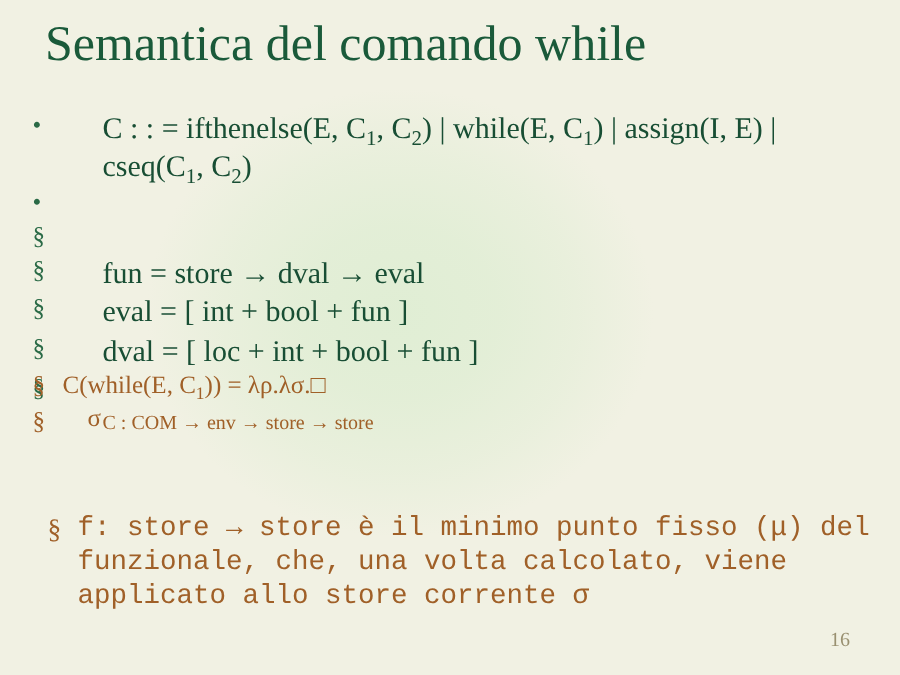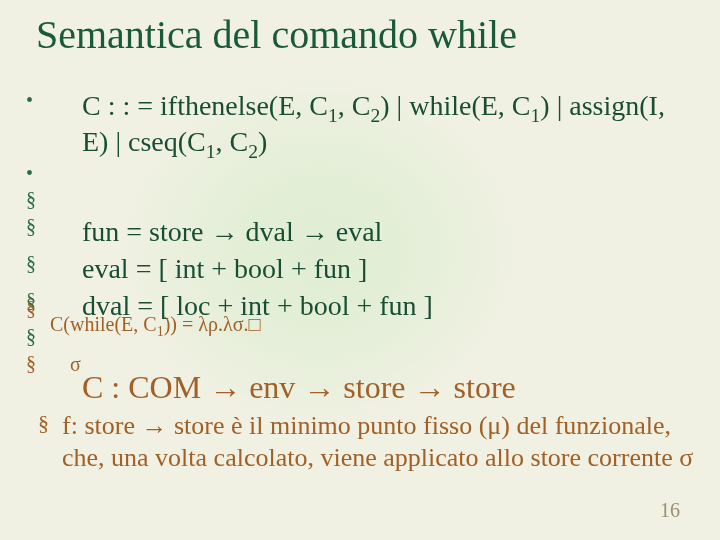--- a/index.html
+++ b/index.html
@@ -49,43 +49,42 @@
 .bullet {
   width: 56px;
   flex: 0 0 56px;
   font-size: 20px;
   color: #2a6a46;
   text-align: left;
   padding-left: 2px;
   line-height: 1.28;
 }
 .line {
-  font-size: 28px;
+  font-size: 24px;
   color: #184e34;
   line-height: 1.28;
 }
 .line.brown {
   color: #a06028;
-  font-size: 32px;
-  margin-top: 16px;
+  font-size: 16px;
+  margin-top: 4px;
 }
 .bullet.brown {
   color: #a06028;
 }
 .block2 {
   position: absolute;
   top: 296px;
   left: 24px;
   right: 24px;
 }
 .line2 {
   font-size: 20px;
   color: #a06028;
   line-height: 1.22;
-  margin-top: 16px;
 }
 .indent {
   padding-left: 78px;
 }
 .sigma-alone {
   padding-left: 46px;
 }
 .block3 {
   position: absolute;
   top: 410px;
@@ -98,29 +97,30 @@
 }
 .bullet3 {
   width: 24px;
   flex: 0 0 24px;
   font-size: 22px;
   color: #a06028;
   padding-left: 14px;
   line-height: 1.22;
 }
 .line3 {
-  font-size: 26px;
+  font-size: 22px;
   color: #a06028;
   line-height: 1.22;
+  font-family: Liberation Mono, monospace;
 }
 .slidenum {
   position: absolute;
   bottom: 18px;
   right: 40px;
-  font-size: 20px;
+  font-size: 16px;
   color: #999070;
 }
 sub {
   font-size: 0.7em;
   vertical-align: sub;
   line-height: 0;
 }
 </style>
 </head>
 <body>

